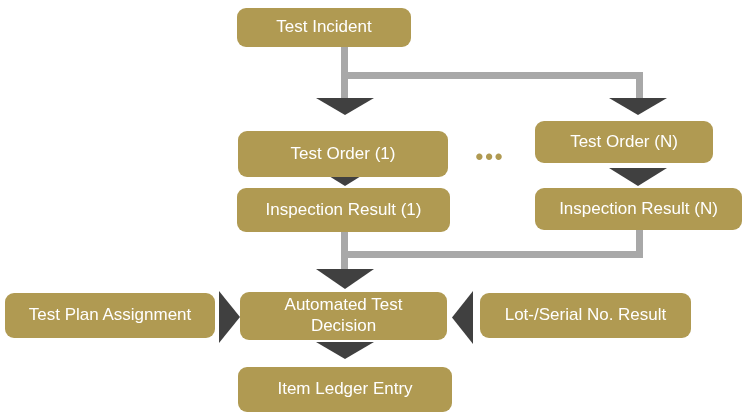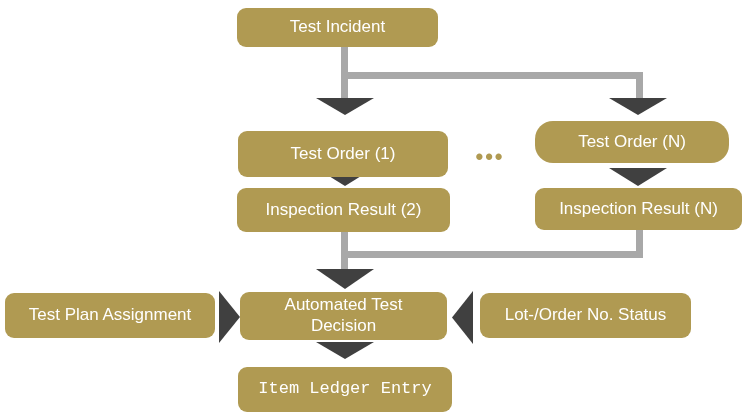--- a/index.html
+++ b/index.html
@@ -40,29 +40,29 @@
   .arrow {
     position: absolute;
     background: var(--arrow);
     z-index: 2;
   }
   .arrow-down  { clip-path: polygon(0 0, 100% 0, 50% 100%); }
   .arrow-right { clip-path: polygon(0 0, 100% 50%, 0 100%); }
   .arrow-left  { clip-path: polygon(100% 0, 0 50%, 100% 100%); }
 
   
-  .n-incident { left: 237px; top: 8px;   width: 201px; height: 39px; }
+  .n-incident { left: 237px; top: 8px;   width: 174px; height: 39px; }
   .n-order1   { left: 238px; top: 119px; width: 210px; height: 46px; margin-top: 12px; }
-  .n-ordern   { left: 535px; top: 121px; width: 194px; height: 42px; border-radius: 18px; }
+  .n-ordern   { left: 535px; top: 121px; width: 178px; height: 42px; }
   .n-result1  { left: 237px; top: 188px; width: 213px; height: 44px; }
   .n-resultn  { left: 535px; top: 188px; width: 207px; height: 42px; }
   .n-plan     { left: 5px;   top: 293px; width: 210px; height: 45px; }
   .n-decision { left: 240px; top: 292px; width: 207px; height: 48px; padding: 8px 28px; }
   .n-lot      { left: 480px; top: 293px; width: 211px; height: 45px; }
-  .n-ledger   { left: 238px; top: 367px; width: 214px; height: 45px; font-family: Liberation Mono, monospace; }
+  .n-ledger   { left: 238px; top: 367px; width: 214px; height: 45px; }
 
   
   .c-v-top-left   { left: 341px; top: 47px;  width: 7px;   height: 52px; }
   .c-h-top        { left: 341px; top: 72px;  width: 302px; height: 7px;  }
   .c-v-top-right  { left: 636px; top: 72px;  width: 7px;   height: 27px; }
   .c-v-mid-left   { left: 341px; top: 232px; width: 7px;   height: 38px; }
   .c-h-mid        { left: 341px; top: 251px; width: 302px; height: 7px;  }
   .c-v-mid-right  { left: 636px; top: 230px; width: 7px;   height: 28px; }
 
   
@@ -106,20 +106,20 @@
   <div class="arrow arrow-down  a-merge"></div>
   <div class="arrow arrow-down  a-ledger"></div>
   <div class="arrow arrow-right a-plan"></div>
   <div class="arrow arrow-left  a-lot"></div>
 
   <div class="ellipsis">•••</div>
 
   <div class="node n-incident">Test Incident</div>
   <div class="node n-order1">Test Order (1)</div>
   <div class="node n-ordern">Test Order (N)</div>
-  <div class="node n-result1">Inspection Result (2)</div>
+  <div class="node n-result1">Inspection Result (1)</div>
   <div class="node n-plan">Test Plan Assignment</div>
   <div class="node n-resultn">Inspection Result (N)</div>
   <div class="node n-decision">Automated Test Decision</div>
-  <div class="node n-lot">Lot-/Order No. Status</div>
+  <div class="node n-lot">Lot-/Serial No. Result</div>
   <div class="node n-ledger">Item Ledger Entry</div>
 
 </div>
 
 </body></html>

